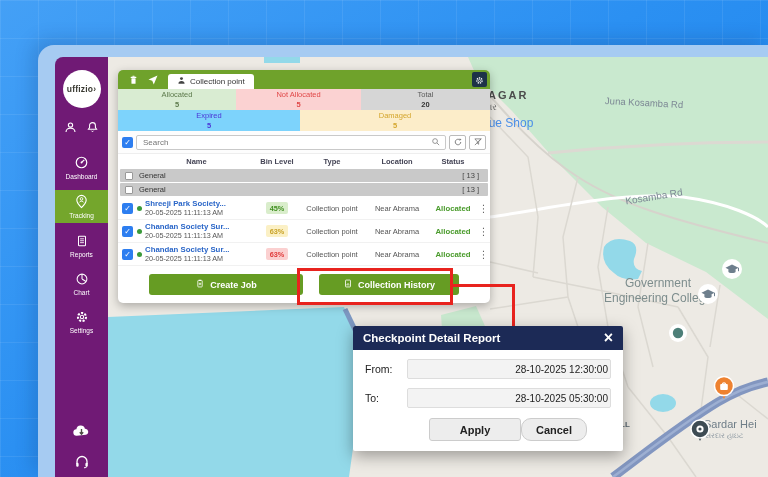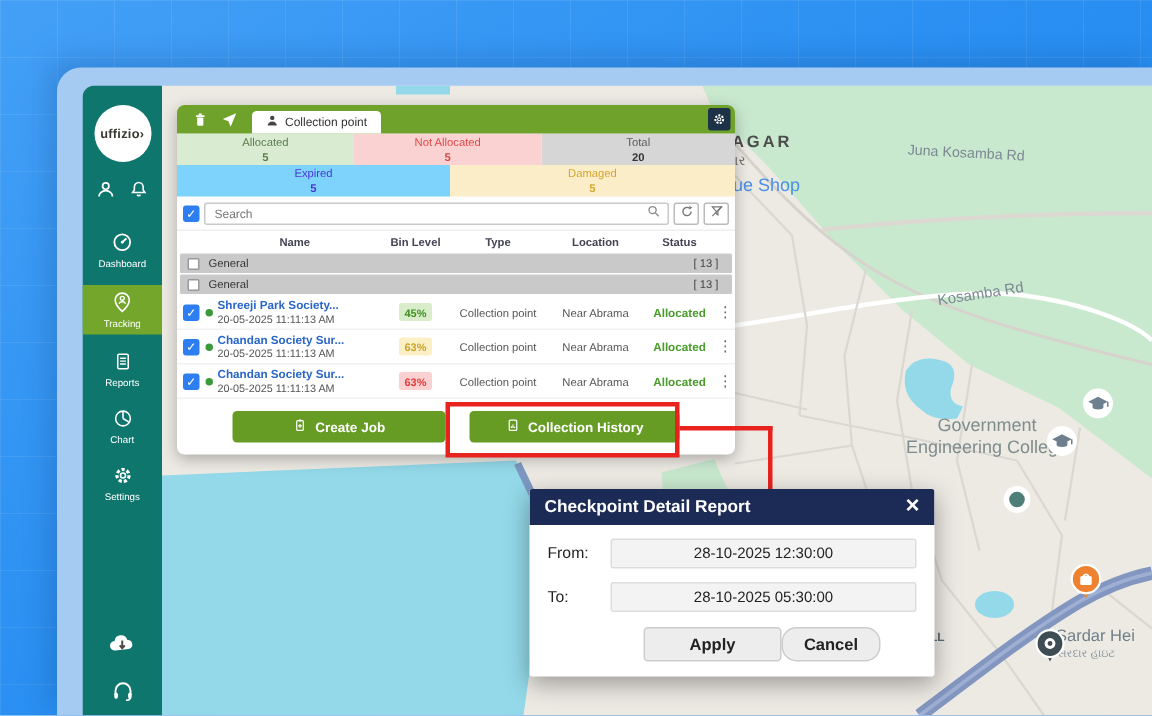--- a/index.html
+++ b/index.html
@@ -12,21 +12,21 @@
                      linear-gradient(90deg, rgba(255,255,255,.08) 1px, transparent 1px);
     background-size:38px 38px; }
 
   
   .window { position:absolute; left:38px; top:45px; width:730px; height:432px;
     background:#a6cbf2; border-radius:16px 0 0 0; padding:12px 0 0 17px;
     box-shadow:-6px -6px 18px rgba(10,40,90,.18); }
   .app { width:100%; height:100%; display:flex; border-radius:8px 0 0 0; overflow:hidden; position:relative; }
 
   
-  .sidebar { width:53px; flex-shrink:0; background:#0f766e; position:relative;
+  .sidebar { width:53px; flex-shrink:0; background:#701a75; position:relative;
     display:flex; flex-direction:column; align-items:center; }
   .logo { width:38px; height:38px; border-radius:50%; background:#fff; margin-top:13px;
     display:flex; align-items:center; justify-content:center;
     font-size:8.5px; font-weight:bold; color:#3a3a32; letter-spacing:.2px; }
   .sb-top-icons { display:flex; gap:9px; margin-top:12px; }
   .nav { width:100%; margin-top:6px; }
   .nav-item { width:100%; height:30px; margin-top:8px; display:flex; flex-direction:column;
     align-items:center; justify-content:center; gap:2px; color:#fff; font-size:6.5px; cursor:pointer; }
   .nav-item.active { background:#74a62c; height:33px; }
   .sb-bottom { position:absolute; bottom:4px; left:0; width:100%;
@@ -97,40 +97,40 @@
   .b-green { background:#d9edcb; color:#3f8f1f; }
   .b-yellow { background:#fbf0c5; color:#c9a227; }
   .b-red { background:#fbd0d0; color:#e03a3a; }
   .cell { font-size:7.5px; color:#555; }
   .status { font-size:7.8px; color:#4a9b2c; font-weight:bold; }
   .kebab { font-size:10px; color:#666; cursor:pointer; }
   .btn-row { display:flex; align-items:center; height:37px; justify-content:center; gap:16px; }
   .gbtn { height:21px; border-radius:3px; background:#669c23; color:#fff; font-size:9px; font-weight:bold;
     display:flex; align-items:center; justify-content:center; gap:5px; border:none; cursor:pointer;
     font-family:inherit; }
-  .gbtn.create { width:142px;justify-content:center; }
+  .gbtn.create { width:154px;justify-content:center; }
   .gbtn.history { width:140px; }
 
   
   .ann-rect { position:absolute; left:189px; top:211px; width:156px; height:37px;
     border:3px solid #e8231e; z-index:20; }
   .ann-hline { position:absolute; left:345px; top:227px; width:62px; height:3px; background:#e8231e; z-index:20; }
   .ann-vline { position:absolute; left:404px; top:227px; width:3px; height:54px; background:#e8231e; z-index:20; }
 
   
   .modal { position:absolute; left:245px; top:269px; width:270px; z-index:30; background:#fff;
     box-shadow:0 5px 16px rgba(0,0,0,.35); border-radius:2px; overflow:hidden; }
   .modal-h { height:24px; background:#1c2a56; color:#fff; display:flex; align-items:center;
     padding:0 10px; font-size:11.5px; font-weight:bold; }
   .modal-x { margin-left:auto; font-size:16px; font-weight:bold; line-height:1; cursor:pointer; }
   .modal-b { padding:9px 12px 10px; }
   .frow { display:flex; align-items:center; margin-bottom:9px; }
   .flabel { width:42px; font-size:10.5px; color:#222; }
   .finput { flex:1; height:20px; background:#f3f3f3; border:1px solid #ddd; border-radius:2px;
-    font-size:10px; color:#222; text-align:center; font-family:inherit; }
+    font-size:10px; color:#222; text-align:right; font-family:inherit; }
   .mbtns { display:flex; justify-content:flex-end; padding:1px 24px 0 26px; }
   .mbtn { height:23px; background:#ededed; border:1px solid #ccc; border-radius:3px;
     font-size:11px; font-weight:bold; color:#222; cursor:pointer; font-family:inherit; }
   .mbtn.apply { width:92px; }
   .mbtn.cancel { width:66px;border-radius:10px; }
 </style>
 </head>
 <body>
 
 <div class="window">

